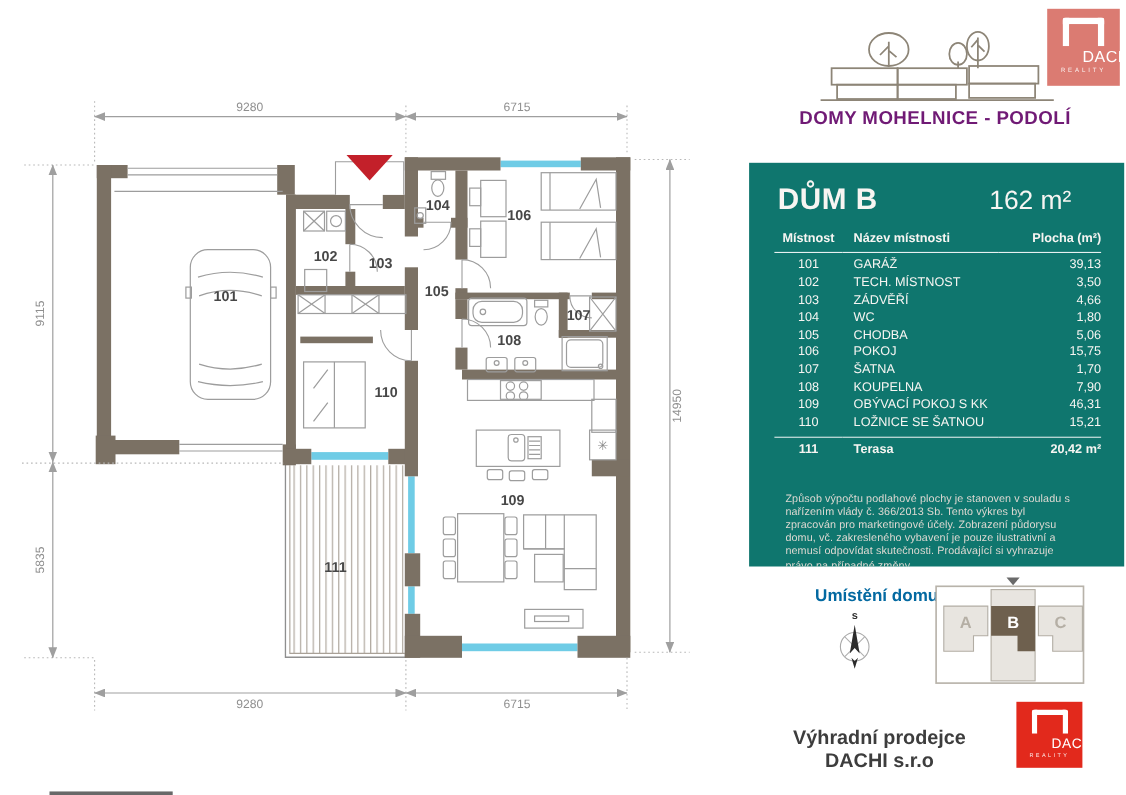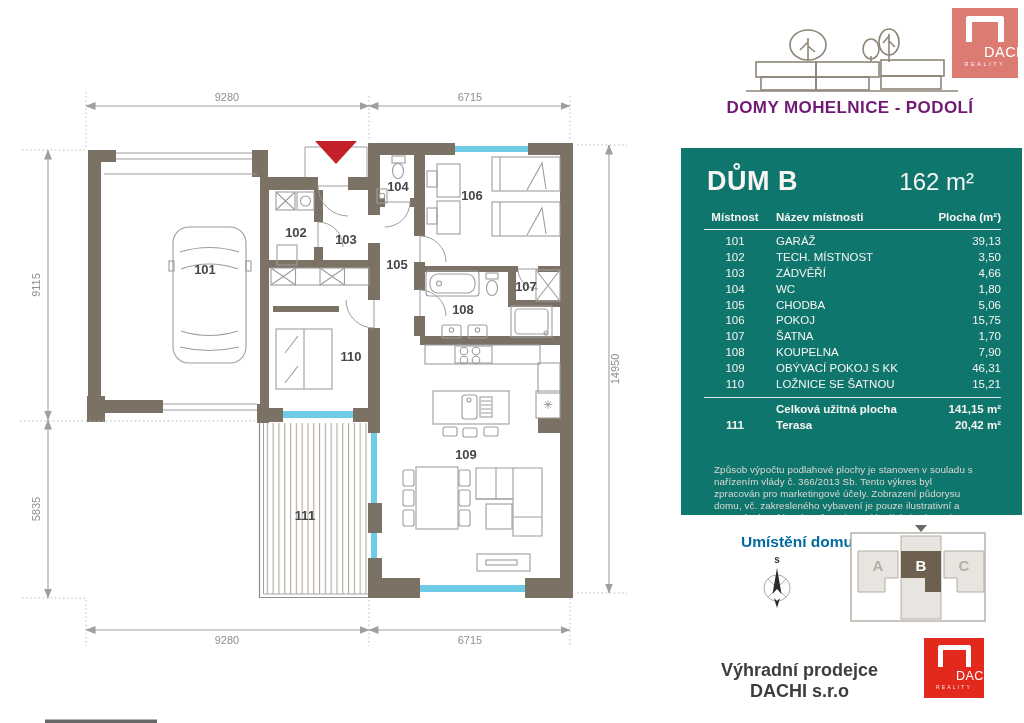--- a/index.html
+++ b/index.html
@@ -385,25 +385,20 @@
             <td class="c-area">46,31</td>
           </tr>
         <tr>
             <td class="c-num">110</td>
             <td class="c-name">LOŽNICE SE ŠATNOU</td>
             <td class="c-area">15,21</td>
           </tr>
       </tbody>
       <tfoot>
         <tr>
-          <td class="c-num"></td>
-          <td class="c-name">Celková užitná plocha</td>
-          <td class="c-area">141,15 m²</td>
-        </tr>
-        <tr>
           <td class="c-num">111</td>
           <td class="c-name">Terasa</td>
           <td class="c-area">20,42 m²</td>
         </tr>
       </tfoot>
     </table>
     <p class="disclaimer">Způsob výpočtu podlahové plochy je stanoven v souladu s nařízením vlády č. 366/2013 Sb. Tento výkres byl zpracován pro marketingové účely. Zobrazení půdorysu domu, vč. zakresleného vybavení je pouze ilustrativní a nemusí odpovídat skutečnosti. Prodávající si vyhrazuje právo na případné změny.</p>
   </div>
 
   <div class="location-label">Umístění domu:</div>

